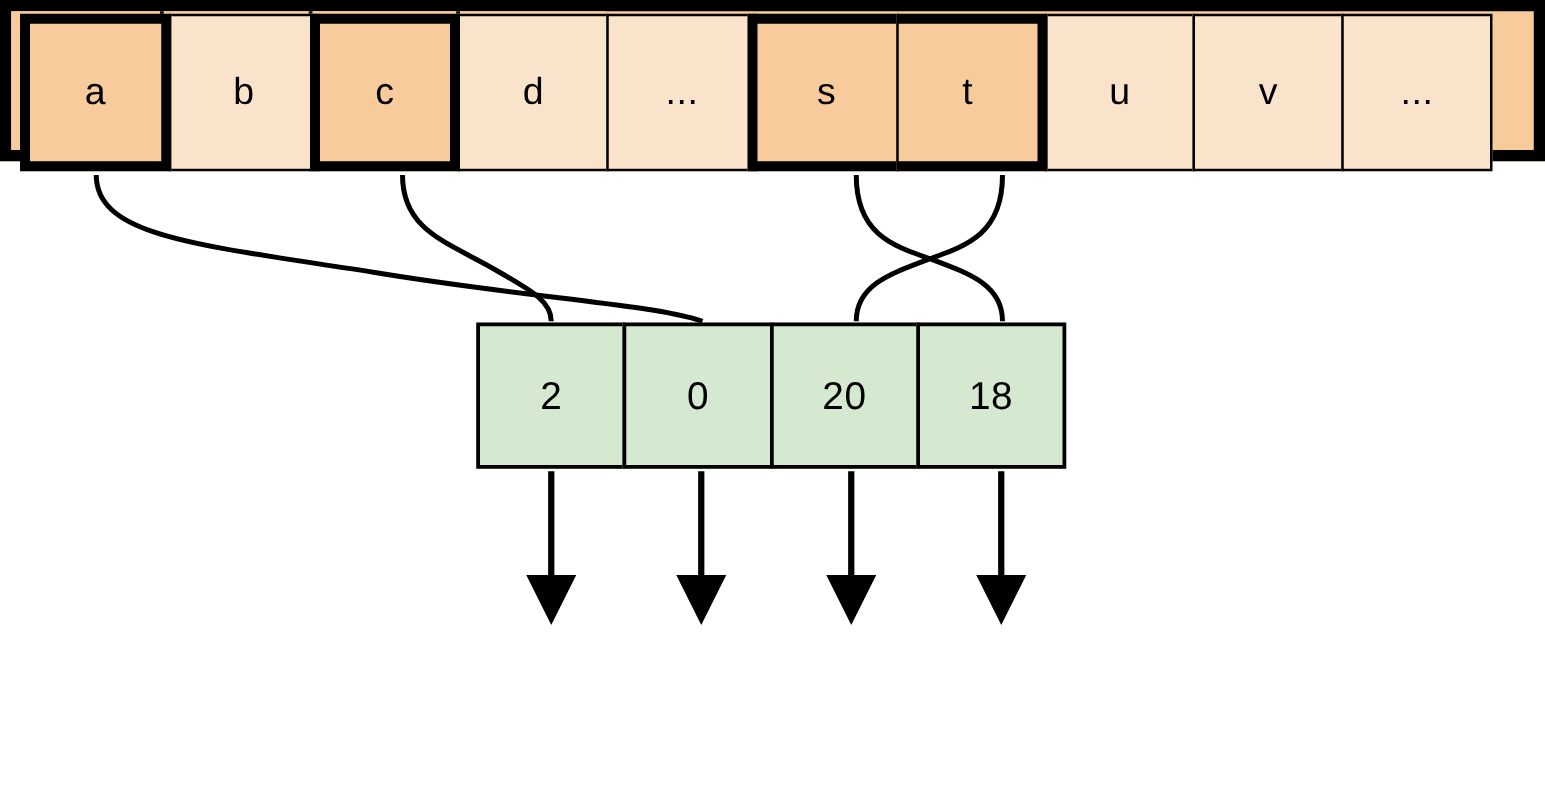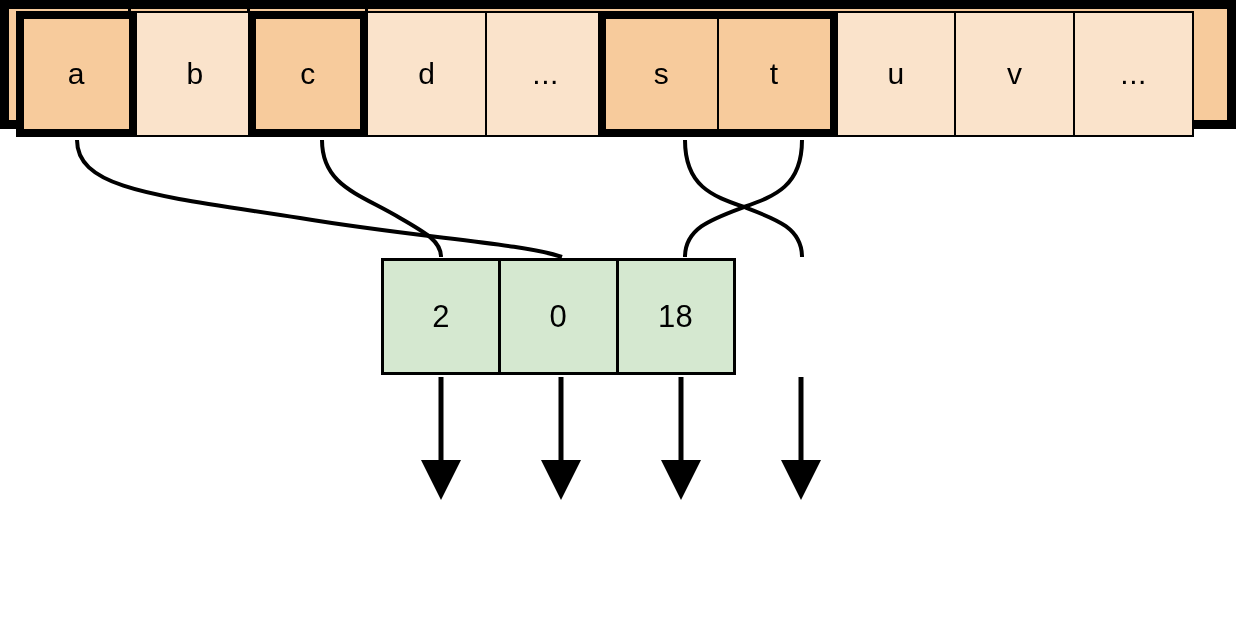--- a/index.html
+++ b/index.html
@@ -135,20 +135,21 @@
     <div class="cell hi grouped-left">s</div>
     <div class="cell hi grouped-right">t</div>
     <div class="cell">u</div>
     <div class="cell">v</div>
     <div class="cell">...</div>
   </div>
 
   <div class="row" id="index-row">
     <div class="cell">2</div>
     <div class="cell">0</div>
+    <div class="cell">20</div>
     <div class="cell">18</div>
   </div>
 
   <div id="result-row">
     <div class="cell">c</div>
     <div class="cell">a</div>
     <div class="cell">t</div>
     <div class="cell">s</div>
   </div>
 

